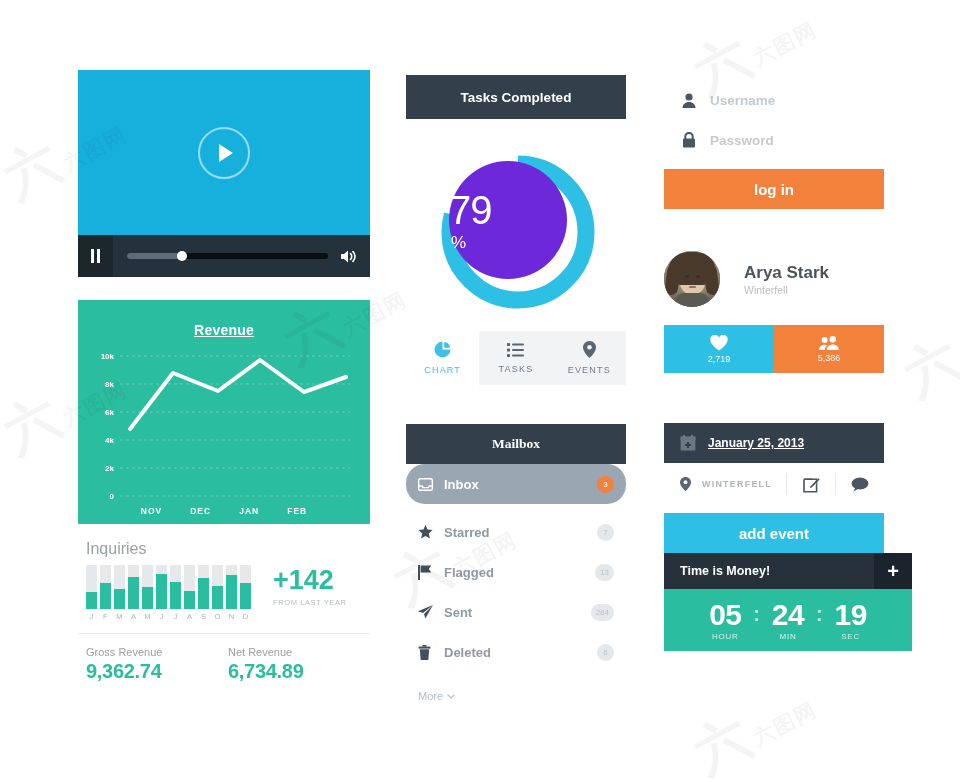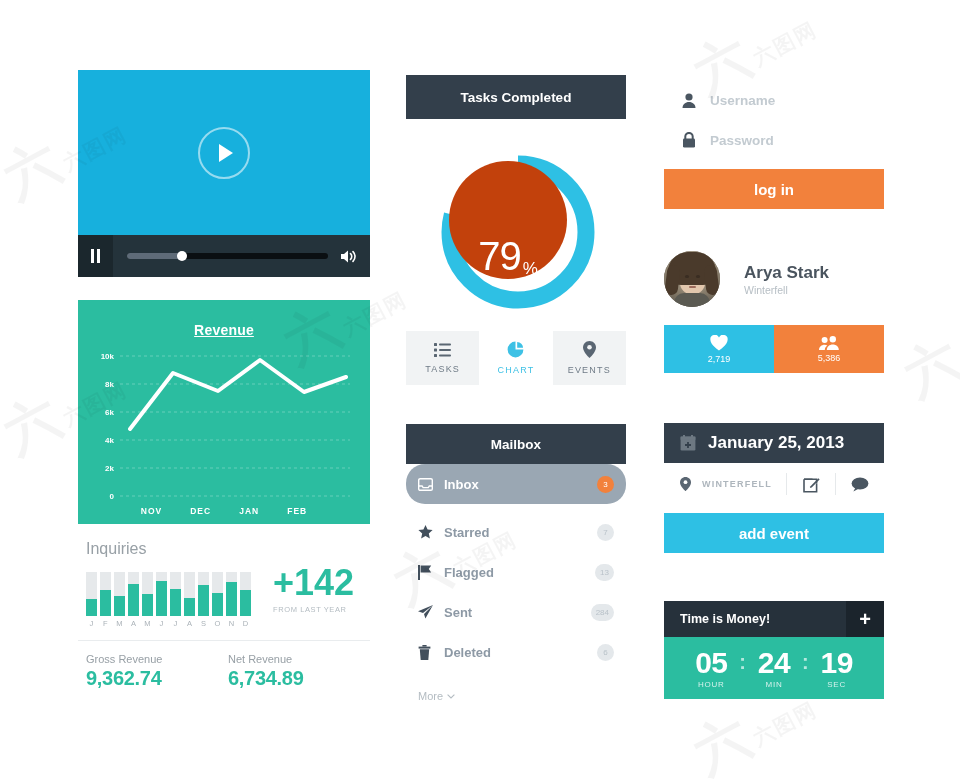--- a/index.html
+++ b/index.html
@@ -102,64 +102,64 @@
   .inq-body { display: flex; align-items: flex-end; padding: 7px 0 0 8px; }
   .bars { display: flex; align-items: flex-end; gap: 3px; height: 44px; }
   .bar-col { width: 11px; height: 44px; background: #e6e9eb; position: relative; }
   .bar-fill { position: absolute; left: 0; bottom: 0; width: 100%; background: #2bbda0; }
   .bar-months {
     display: flex; gap: 3px; padding-left: 8px; margin-top: 3px;
     font-size: 7.5px; color: #aab2b8; letter-spacing: .2px;
   }
   .bar-months span { width: 11px; text-align: center; }
   .inq-delta { margin-left: 22px; padding-bottom: 2px; }
-  .delta-num { font-size: 36px; color: #2bbda0; font-weight: bold; line-height: 1; }
+  .delta-num { font-size: 27px; color: #2bbda0; font-weight: bold; line-height: 1; }
   .delta-sub { font-size: 7.5px; color: #b4bcc2; letter-spacing: .6px; margin-top: 4px; }
   .rev-divider { height: 1px; background: #e9ecee; margin: 12px 0 0 0; }
   .rev-figs { display: flex; padding-top: 12px; padding-left: 8px; }
   .rev-fig { width: 152px; }
   .rev-fig-label { font-size: 11px; color: #98a0a6; }
   .rev-fig-val { font-size: 20px; color: #2bbda0; font-weight: bold; margin-top: 2px; letter-spacing: -.3px; }
 
   
   .tasks-header {
     width: 220px; height: 44px; background: #333f4b;
     display: flex; align-items: center; justify-content: center;
     color: #ffffff; font-weight: bold; font-size: 13.5px;
   }
   .donut-wrap {
     width: 220px; height: 180px; margin-top: 18px;
     position: relative;
   }
   .donut-inner {
     position: absolute; left: 43px; top: 24px;
     width: 118px; height: 118px; border-radius: 50%;
-    background: #c2410c;
-    display: flex; align-items: flex-end; justify-content: center;
+    background: #6d28d9;
+    display: flex; align-items: flex-start; justify-content: center; flex-direction: column;
   }
   .donut-num { color: #ffffff; font-size: 40px; font-weight: 300; letter-spacing: -1px; }
   .donut-pct { color: #ffffff; font-size: 17px; font-weight: 300; margin-left: 2px; }
 
   
   .tabs { width: 220px; display: flex; margin-top: 14px; }
   .tab {
     flex: 1; height: 54px; display: flex; flex-direction: column;
     align-items: center; justify-content: center; gap: 7px; cursor: pointer;
   }
   .tab.inactive { background: #f1f3f4; }
   .tab-label { font-size: 9px; letter-spacing: 1.2px; }
   .tab.active .tab-label { color: #3ec1e5; }
   .tab.inactive .tab-label { color: #6f7b86; }
 
   
   .mailbox { width: 220px; margin-top: 39px; }
   .mail-header {
     height: 40px; background: #333f4b; color: #ffffff;
     display: flex; align-items: center; justify-content: center;
-    font-weight: bold; font-size: 13.5px;
+    font-weight: bold; font-size: 13.5px; font-family: Liberation Serif, serif;
   }
   .mail-row {
     height: 40px; display: flex; align-items: center;
     padding: 0 12px; cursor: pointer;
   }
   .mail-row.active { background: #9aa7b3; border-radius: 19px; }
   .mail-icon { width: 22px; display: flex; align-items: center; }
   .mail-name { font-size: 13px; font-weight: bold; margin-left: 4px; }
   .mail-row.active .mail-name { color: #ffffff; }
   .mail-row .mail-name { color: #8d99a5; }
@@ -221,39 +221,39 @@
     flex: 1; display: flex; flex-direction: column;
     align-items: center; justify-content: center; gap: 3px; cursor: pointer;
   }
   .stat-val { font-size: 9px; color: #ffffff; }
 
   
   .event { width: 220px; margin-top: 50px; }
   .event-header {
     height: 40px; background: #333f4b; display: flex; align-items: center;
     gap: 12px; padding-left: 16px; color: #ffffff;
-    font-size: 17px; font-weight: bold;
+    font-size: 12px; font-weight: bold; text-decoration: underline;
   }
   .event-meta {
     height: 42px; display: flex; align-items: center; padding-left: 16px;
   }
   .event-place {
     font-size: 9px; color: #aeb6bd; letter-spacing: 1.2px;
     margin-left: 11px; font-weight: bold;
   }
   .vsep { width: 1px; height: 22px; background: #e6e9eb; }
   .ev-act { width: 48px; display: flex; align-items: center; justify-content: center; cursor: pointer; }
   .event-btn {
     height: 40px; background: #2ec0e4; margin-top: 8px;
     display: flex; align-items: center; justify-content: center;
     color: #ffffff; font-size: 15px; font-weight: bold; cursor: pointer;
   }
 
   
-  .timer { width: 220px; margin-top: 48px; }
+  .timer { width: 248px; }
   .timer-header {
     height: 36px; background: #26313b; display: flex; align-items: center;
     color: #ffffff; font-size: 12.5px; font-weight: bold; padding-left: 16px;
   }
   .timer-plus {
     margin-left: auto; width: 38px; height: 36px; background: #1b242c;
     display: flex; align-items: center; justify-content: center; cursor: pointer;
   }
   .timer-plus span { color: #ffffff; font-size: 20px; line-height: 1; font-weight: bold; }
   .timer-body {
@@ -445,39 +445,39 @@
 
       <circle cx="112" cy="95" r="68" fill="none" stroke="#2ec0e4" stroke-width="17" stroke-dasharray="337.6 89.6" transform="rotate(-90 112 95)"></circle>
     </svg>
     <div class="donut-inner">
       <span class="donut-num">79</span>
       <span class="donut-pct">%</span>
     </div>
   </div>
 
   <div class="tabs">
+    <div class="tab active">
+      <svg width="17" height="17" viewBox="0 0 17 17">
+        <path d="M8.5 8.5V0.6A7.9 7.9 0 1016.4 8.5z" fill="#3ec1e5"></path>
+        <path d="M10.2 0.9V6.8h5.9A6.2 6.2 0 0010.2 0.9z" fill="#3ec1e5"></path>
+      </svg>
+      <span class="tab-label">CHART</span>
+    </div>
     <div class="tab inactive">
       <svg width="17" height="14" viewBox="0 0 17 14">
         <g fill="#5a6672">
           <rect x="0" y="0" width="3" height="3" rx="0.6"></rect>
             <rect x="5" y="0.6" width="12" height="1.9" rx="0.9"></rect>
           <rect x="0" y="5.5" width="3" height="3" rx="0.6"></rect>
             <rect x="5" y="6.1" width="12" height="1.9" rx="0.9"></rect>
           <rect x="0" y="11" width="3" height="3" rx="0.6"></rect>
             <rect x="5" y="11.6" width="12" height="1.9" rx="0.9"></rect>
         </g>
       </svg>
       <span class="tab-label">TASKS</span>
-    </div>
-    <div class="tab active">
-      <svg width="17" height="17" viewBox="0 0 17 17">
-        <path d="M8.5 8.5V0.6A7.9 7.9 0 1016.4 8.5z" fill="#3ec1e5"></path>
-        <path d="M10.2 0.9V6.8h5.9A6.2 6.2 0 0010.2 0.9z" fill="#3ec1e5"></path>
-      </svg>
-      <span class="tab-label">CHART</span>
     </div>
     <div class="tab inactive">
       <svg width="13" height="17" viewBox="0 0 13 17">
         <path d="M6.5 0C2.9 0 0 2.9 0 6.5 0 11.2 6.5 17 6.5 17S13 11.2 13 6.5C13 2.9 10.1 0 6.5 0z" fill="#5a6672"></path>
         <circle cx="6.5" cy="6.3" r="2.3" fill="#f1f3f4"></circle>
       </svg>
       <span class="tab-label">EVENTS</span>
     </div>
   </div>
 

